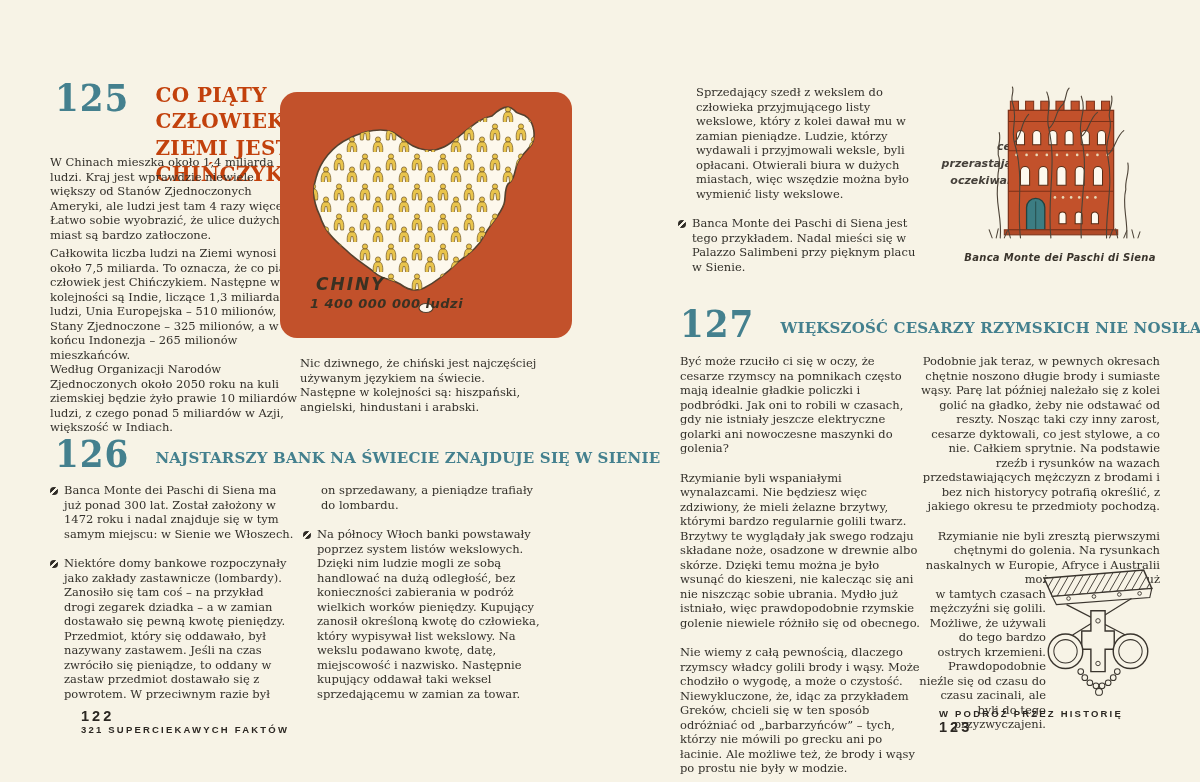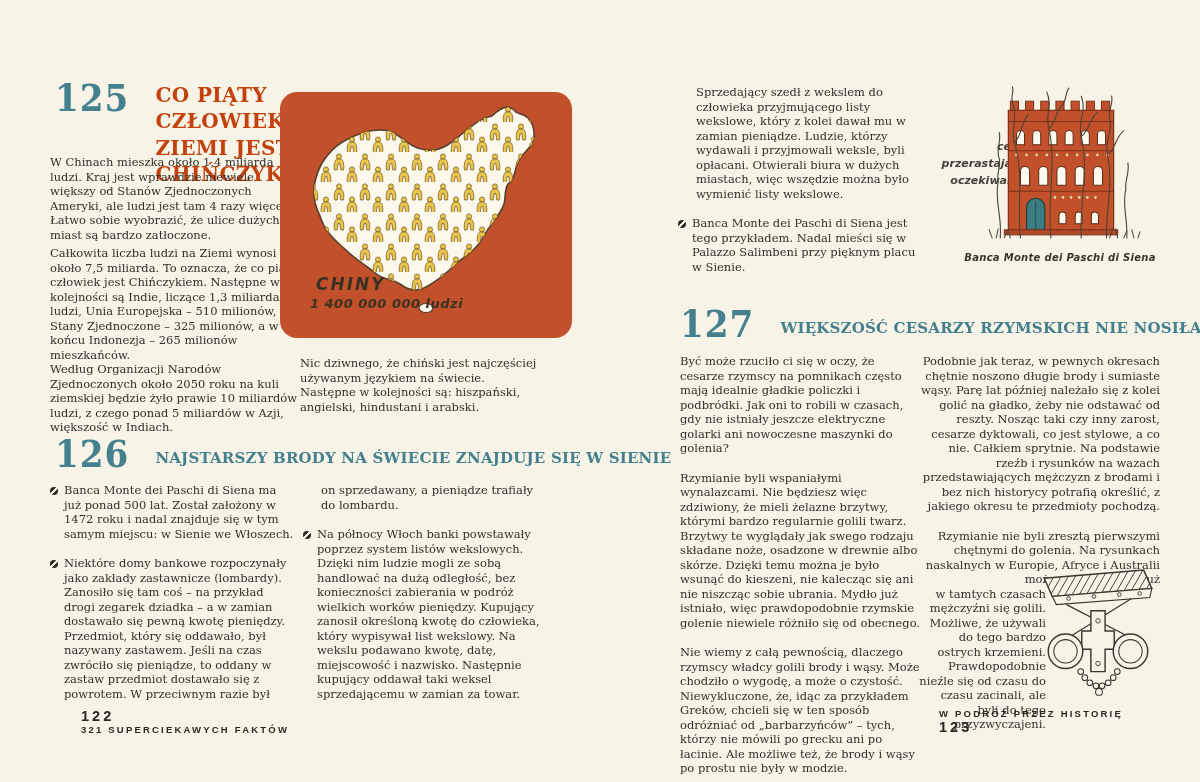--- a/index.html
+++ b/index.html
@@ -85,27 +85,27 @@
     <div class="map-label">
       <p class="map-label-country">CHINY</p>
       <p class="map-label-pop">1 400 000 000 ludzi</p>
     </div>
   </div>
 
   <p class="abs body-text" style="left:300px;top:356px;width:240px;">Nic dziwnego, że chiński jest najczęściej używanym językiem na świecie. Następne w kolejności są: hiszpański, angielski, hindustani i arabski.</p>
 
   <div class="abs fact-header-row" style="left:55px;top:438px;">
     <div class="fact-number">126</div>
-    <div class="fact-title-inline">NAJSTARSZY BRODY NA ŚWIECIE ZNAJDUJE SIĘ W SIENIE</div>
+    <div class="fact-title-inline">NAJSTARSZY BANK NA ŚWIECIE ZNAJDUJE SIĘ W SIENIE</div>
   </div>
 
   <div class="abs" style="left:50px;top:483px;width:244px;">
     <div class="bullet-item">
       <span class="bullet"></span>
-      <p class="body-text">Banca Monte dei Paschi di Siena ma już ponad 500 lat. Został założony w 1472 roku i nadal znajduje się w tym samym miejscu: w Sienie we Włoszech.</p>
+      <p class="body-text">Banca Monte dei Paschi di Siena ma już ponad 300 lat. Został założony w 1472 roku i nadal znajduje się w tym samym miejscu: w Sienie we Włoszech.</p>
     </div>
     <div class="bullet-item">
       <span class="bullet"></span>
       <p class="body-text">Niektóre domy bankowe rozpoczynały jako zakłady zastawnicze (lombardy). Zanosiło się tam coś – na przykład drogi zegarek dziadka – a w zamian dostawało się pewną kwotę pieniędzy. Przedmiot, który się oddawało, był nazywany zastawem. Jeśli na czas zwróciło się pieniądze, to oddany w zastaw przedmiot dostawało się z powrotem. W przeciwnym razie był</p>
     </div>
   </div>
 
   <div class="abs" style="left:303px;top:483px;width:246px;">
     <p class="body-text cont-paragraph">on sprzedawany, a pieniądze trafiały do lombardu.</p>
     <div class="bullet-item">

